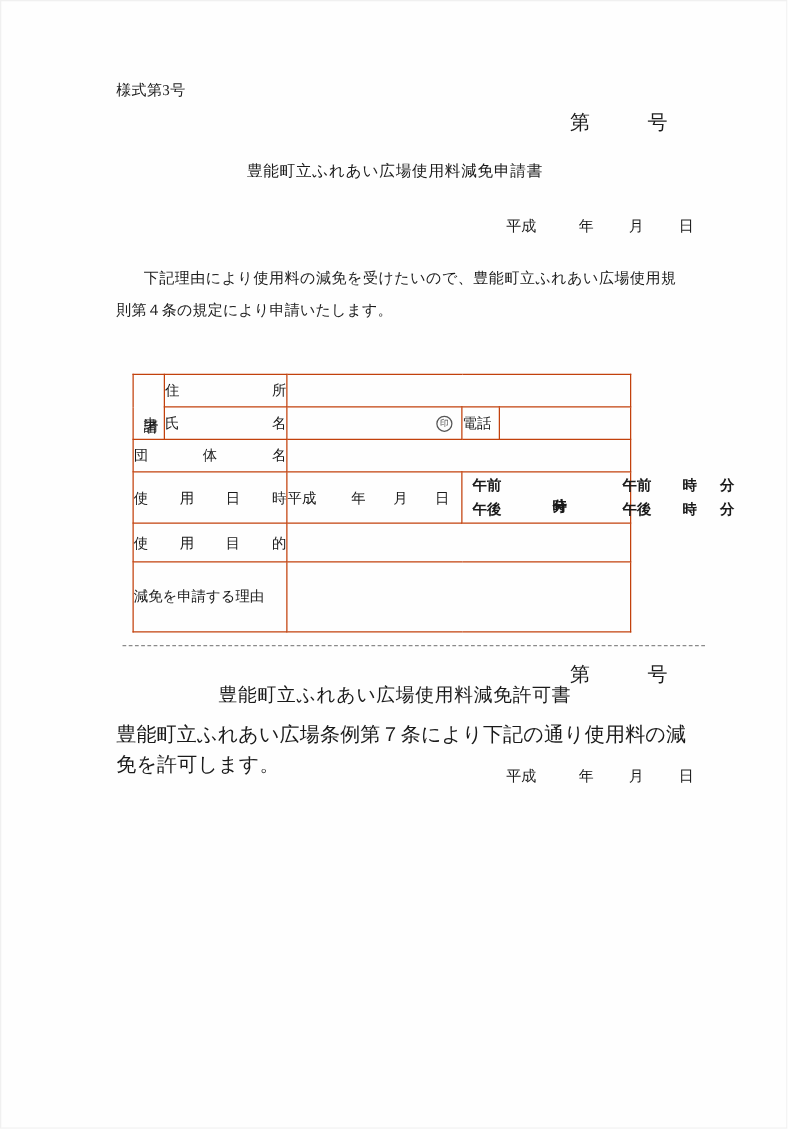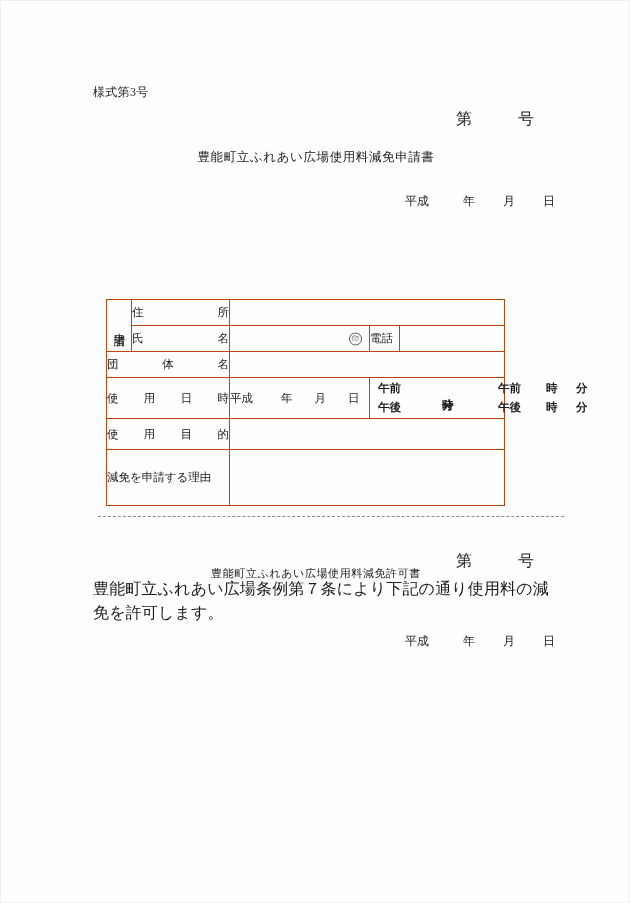--- a/index.html
+++ b/index.html
@@ -16,26 +16,26 @@
     width: 630px;
     height: 903px;
     background: #fefefe;
     box-sizing: border-box;
     border: 1px solid #f0f0f0;
     overflow: hidden;
   }
   .abs { position: absolute; }
 
   
-  .t { font-size: 11.5px; line-height: 1.6; white-space: pre; margin-top: 20px; }
+  .t { font-size: 11.5px; line-height: 1.6; white-space: pre; }
   .form-no   { left: 92px;  top: 62px;  font-size: 12px; letter-spacing: .3px; }
   .doc-num   { left: 455px; top: 85px;  font-size: 16px; }
   .doc-num .gap { display: inline-block; width: 46px; }
   .title1    { left: 0; top: 126px; width: 630px; text-align: center; font-size: 12.5px; letter-spacing: .6px; }
-  .title2    { left: 0; top: 572px; width: 630px; text-align: center; font-size: 11px; letter-spacing: .6px; }
+  .title2    { left: 0; top: 572px; width: 630px; text-align: center; font-size: 15px; letter-spacing: .6px; }
   .date-line { font-size: 12px; }
   .date-line .s1 { display: inline-block; width: 34px; }
   .date-line .s2 { display: inline-block; width: 28px; }
   .date-line .s3 { display: inline-block; width: 28px; }
   .date1     { left: 404px; top: 171px; }
   .date2     { left: 404px; top: 611px; }
   .issuer    { left: 413px; top: 634px; font-size: 12px; letter-spacing: .4px; }
   .issuer .seal { margin-left: 12px; }
 
   .body1 {
@@ -143,20 +143,21 @@
 <div id="page">
 
   <div class="abs t form-no">様式第3号</div>
 
   <div class="abs t doc-num"><span>第</span><span class="gap"></span><span>号</span></div>
 
   <div class="abs t title1">豊能町立ふれあい広場使用料減免申請書</div>
 
   <div class="abs t date-line date1"><span>平成</span><span class="s1"></span><span>年</span><span class="s2"></span><span>月</span><span class="s3"></span><span>日</span></div>
 
+  <div class="abs body1">下記理由により使用料の減免を受けたいので、豊能町立ふれあい広場使用規則第４条の規定により申請いたします。</div>
 
 
   <table class="form abs" id="table-apply">
     <colgroup>
       <col style="width:25px">
       <col style="width:98px">
       <col style="width:140px">
       <col style="width:30px">
       <col style="width:105px">
     </colgroup>

